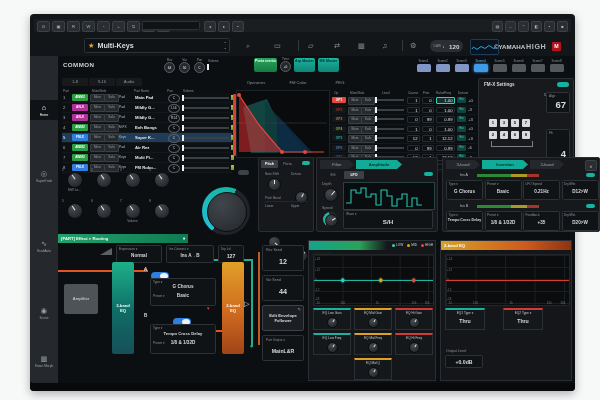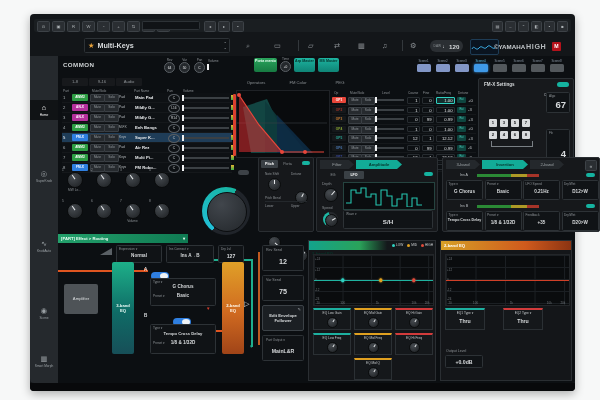--- a/index.html
+++ b/index.html
@@ -768,21 +768,21 @@
     <div class="t45 b txt cen nw" style="margin-top:4px">1/8 &amp; 1/32D</div>
   </div>
 
   
   <div class="abs fbox" style="left:232px;top:231px;width:42px;height:26px">
     <span class="abs t35 dim" style="left:3px;top:2px">Rev Send</span>
     <div class="t7 b txt cen" style="margin-top:11px">12</div>
   </div>
   <div class="abs fbox" style="left:232px;top:261px;width:42px;height:26px">
     <span class="abs t35 dim" style="left:3px;top:2px">Var Send</span>
-    <div class="t7 b txt cen" style="margin-top:11px">75</div>
+    <div class="t7 b txt cen" style="margin-top:11px">44</div>
   </div>
   <div class="abs" style="left:232px;top:291px;width:42px;height:26px;background:#1b1f23;border:1px solid #3c4247;border-radius:2px;box-sizing:border-box">
     <span class="abs t4 dim" style="right:2px;top:1px">✎</span>
     <div class="t4 b txt cen" style="margin-top:7px;line-height:1.2;padding:0 3px">Edit Envelope Follower</div>
   </div>
   <div class="abs fbox" style="left:232px;top:321px;width:42px;height:26px">
     <span class="abs t3 dim" style="left:3px;top:2px">Part Output ▾</span>
     <div class="t5 b txt cen" style="margin-top:12px">MainL&amp;R</div>
   </div>
 

